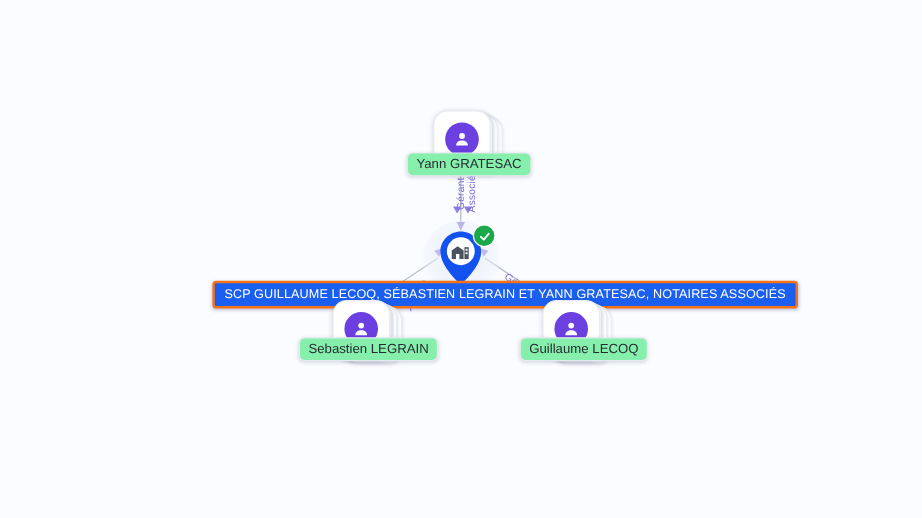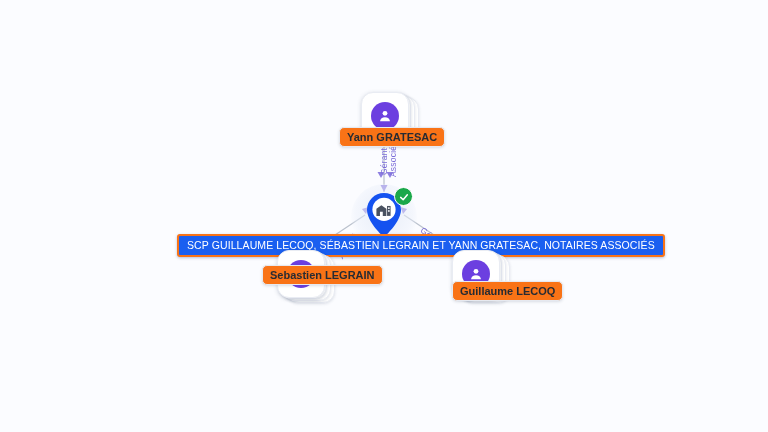--- a/index.html
+++ b/index.html
@@ -89,30 +89,29 @@
     background: #1aa84a;
     border: 1.5px solid #ffffff;
     display: flex;
     align-items: center;
     justify-content: center;
   }
 
   
   .node-label {
     position: absolute;
-    background: #f97316;
+    background: #86efac;
     border: 1px solid #e6e9f0;
     border-radius: 5px;
     padding: 3px 7px 3px 7px;
     font-size: 11px;
     line-height: 12px;
     color: #262b33;
     white-space: nowrap;
     box-shadow: 0 1px 3px rgba(40,55,90,0.16);
-    font-weight: bold;
   }
   .company-label {
     position: absolute;
     background: #1a5ff0;
     border: 2px solid #f97316;
     border-radius: 3px;
     color: #ffffff;
     font-size: 10.5px;
     line-height: 13px;
     letter-spacing: 0.1px;
@@ -207,30 +206,30 @@
     <div class="stack-card l1"></div>
     <div class="stack-card front">
       <span class="avatar-circle">
         <svg width="16" height="16" viewBox="0 0 24 24" fill="#ffffff">
           <circle cx="12" cy="8" r="3.6"></circle>
           <path d="M4.6 20c0-4.1 3.4-6.3 7.4-6.3s7.4 2.2 7.4 6.3z"></path>
         </svg>
       </span>
     </div>
   </div>
-  <div class="node-label" style="left:249px; top:265px;margin-left:13px;">Sebastien LEGRAIN</div>
+  <div class="node-label" style="left:249px; top:281px;">Sebastien LEGRAIN</div>
 
   <div class="person-node" style="left:452px; top:250px;">
     <div class="stack-card l3"></div>
     <div class="stack-card l2"></div>
     <div class="stack-card l1"></div>
     <div class="stack-card front">
       <span class="avatar-circle">
         <svg width="16" height="16" viewBox="0 0 24 24" fill="#ffffff">
           <circle cx="12" cy="8" r="3.6"></circle>
           <path d="M4.6 20c0-4.1 3.4-6.3 7.4-6.3s7.4 2.2 7.4 6.3z"></path>
         </svg>
       </span>
     </div>
   </div>
-  <div class="node-label" style="left:452px; top:281px;">Guillaume LECOQ</div>
+  <div class="node-label" style="left:433px; top:281px;">Guillaume LECOQ</div>
 
 </div>
 
 </body></html>

